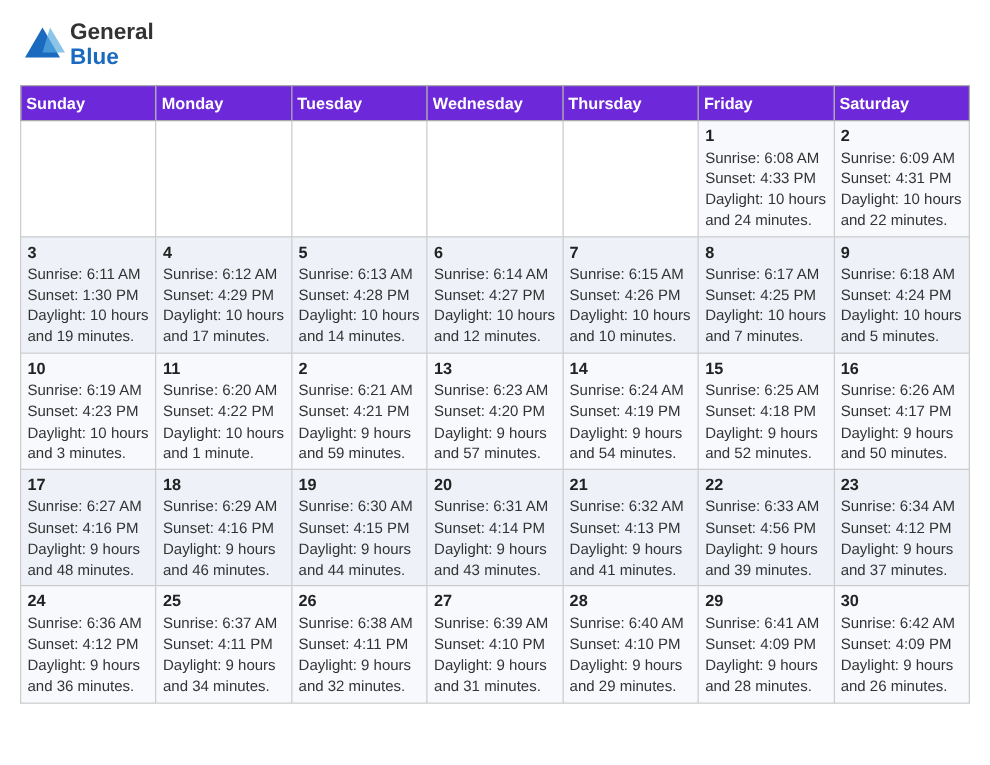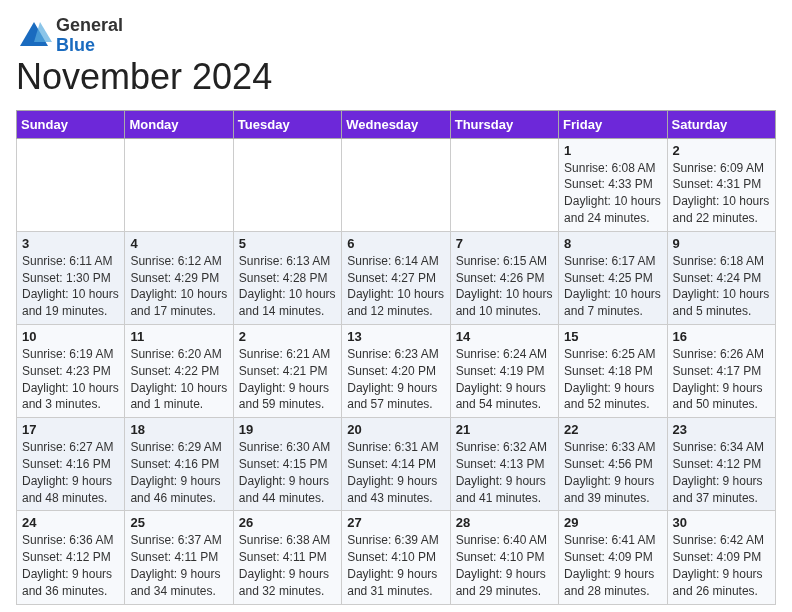--- a/index.html
+++ b/index.html
@@ -8,21 +8,20 @@
       background: #fff;
       width: 792px;
       min-height: 612px;
       padding: 16px;
     }
     .header-area {
       display: flex;
       justify-content: space-between;
       align-items: flex-start;
       margin-bottom: 12px;
-      flex-direction: column;
     }
     .logo {
       display: flex;
       align-items: center;
       gap: 4px;
     }
     .logo-text {
       display: flex;
       flex-direction: column;
       line-height: 1.1;
@@ -106,21 +105,20 @@
     <svg class="logo-icon" viewBox="0 0 36 36">
       <polygon points="18,4 32,28 4,28" fill="#1a6bbf"></polygon>
       <polygon points="24,4 36,24 18,24" fill="#5aacdf" opacity="0.7"></polygon>
     </svg>
     <div class="logo-text">
       <span class="logo-general">General</span>
       <span class="logo-blue">Blue</span>
     </div>
   </div>
   <div class="title-area">
-    <div class="month-title">November 2024</div>
   </div>
 </div>
 
 <table class="calendar-table">
   <thead>
     <tr>
     <th>Sunday</th>
         <th>Monday</th>
         <th>Tuesday</th>
         <th>Wednesday</th>

